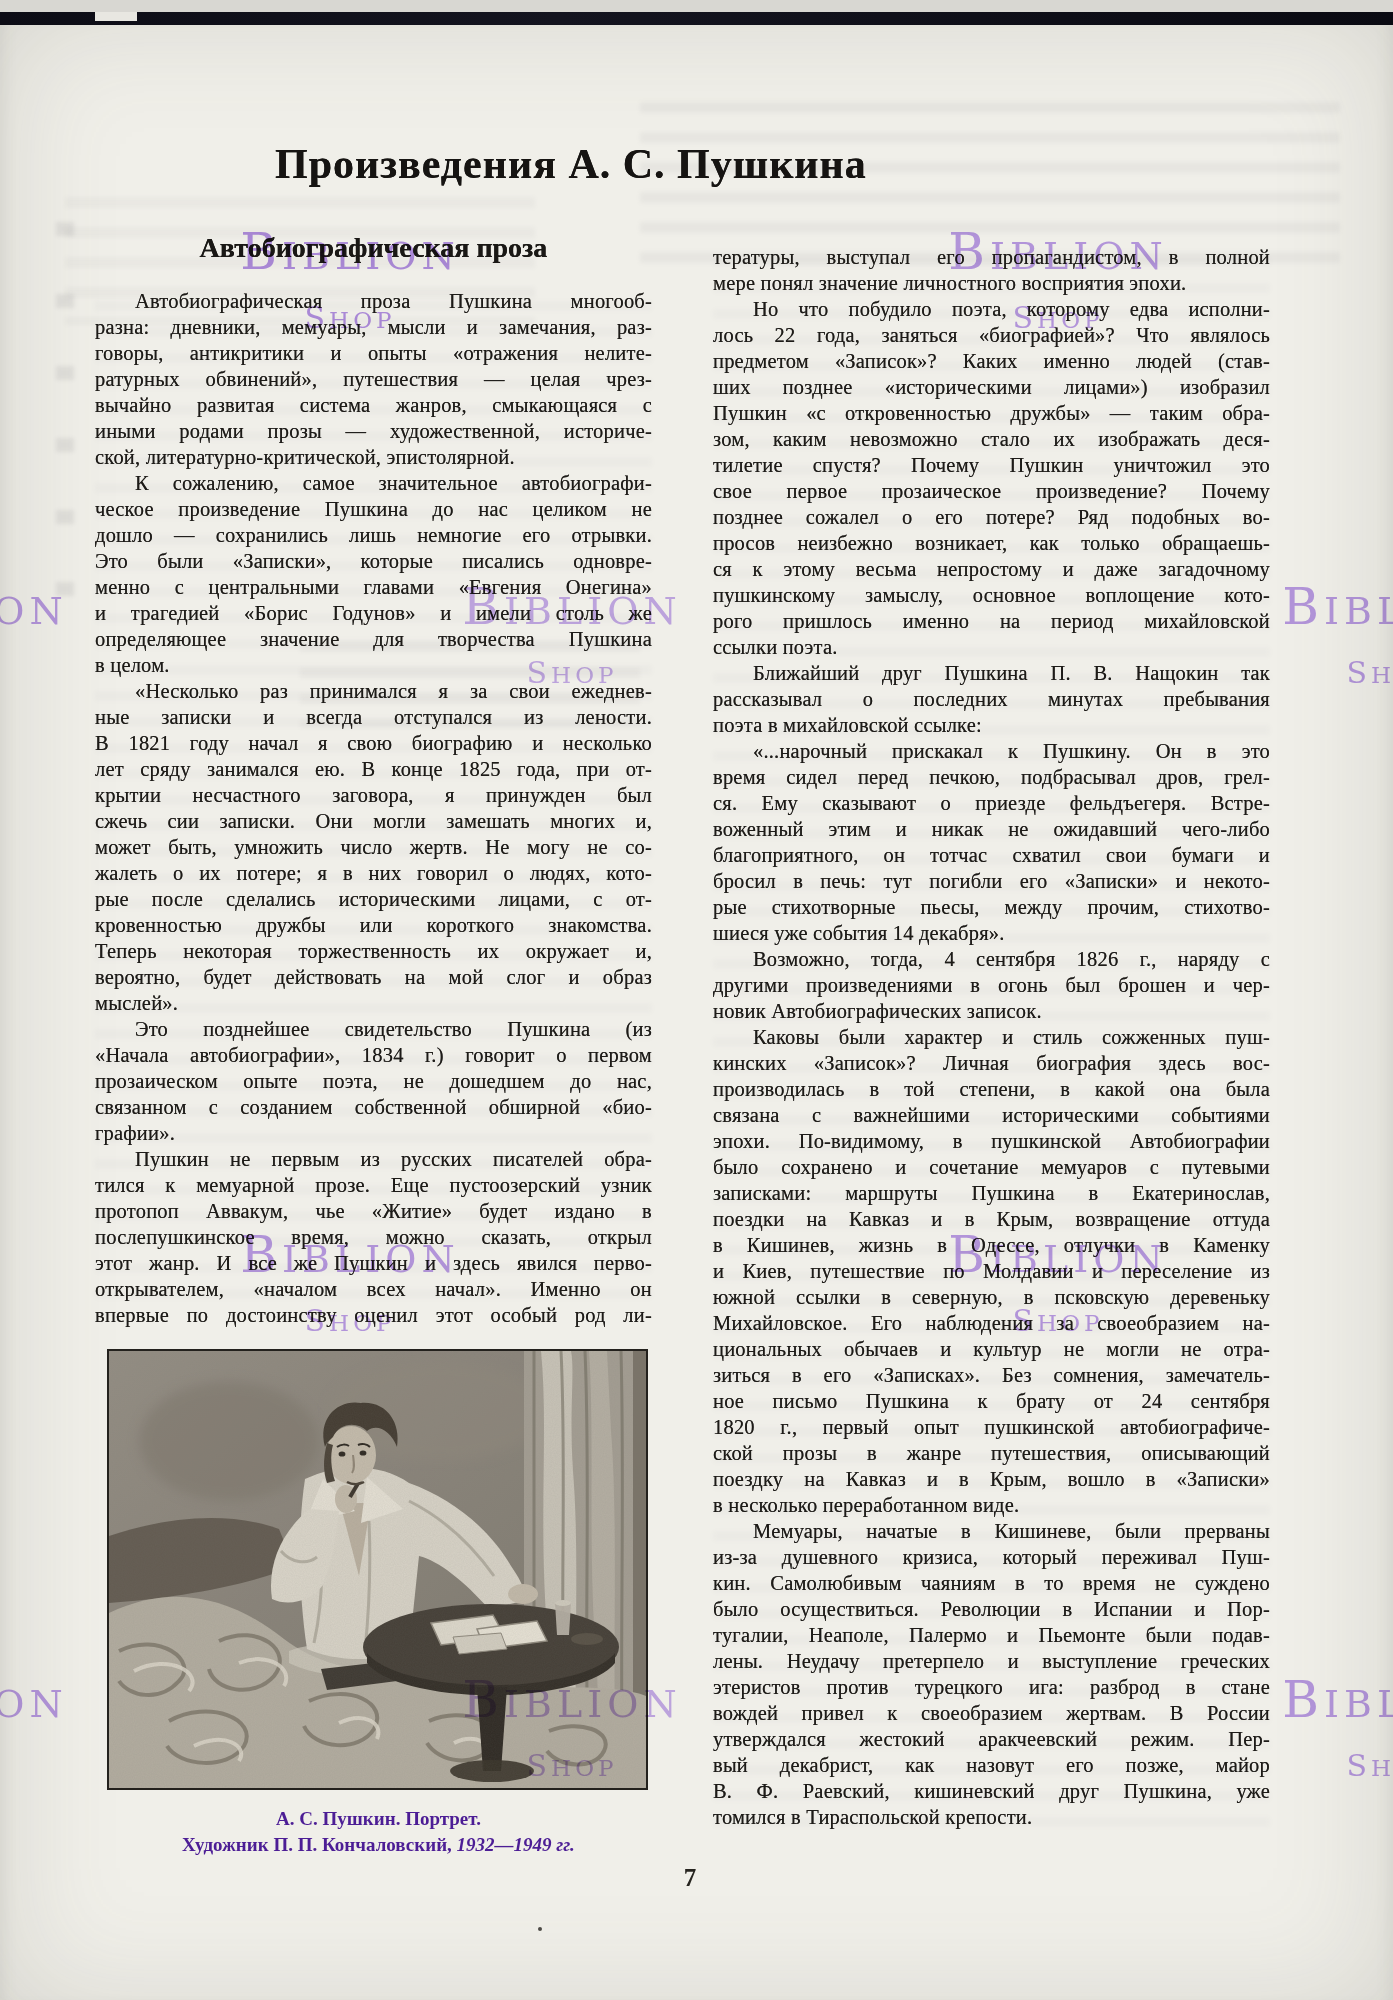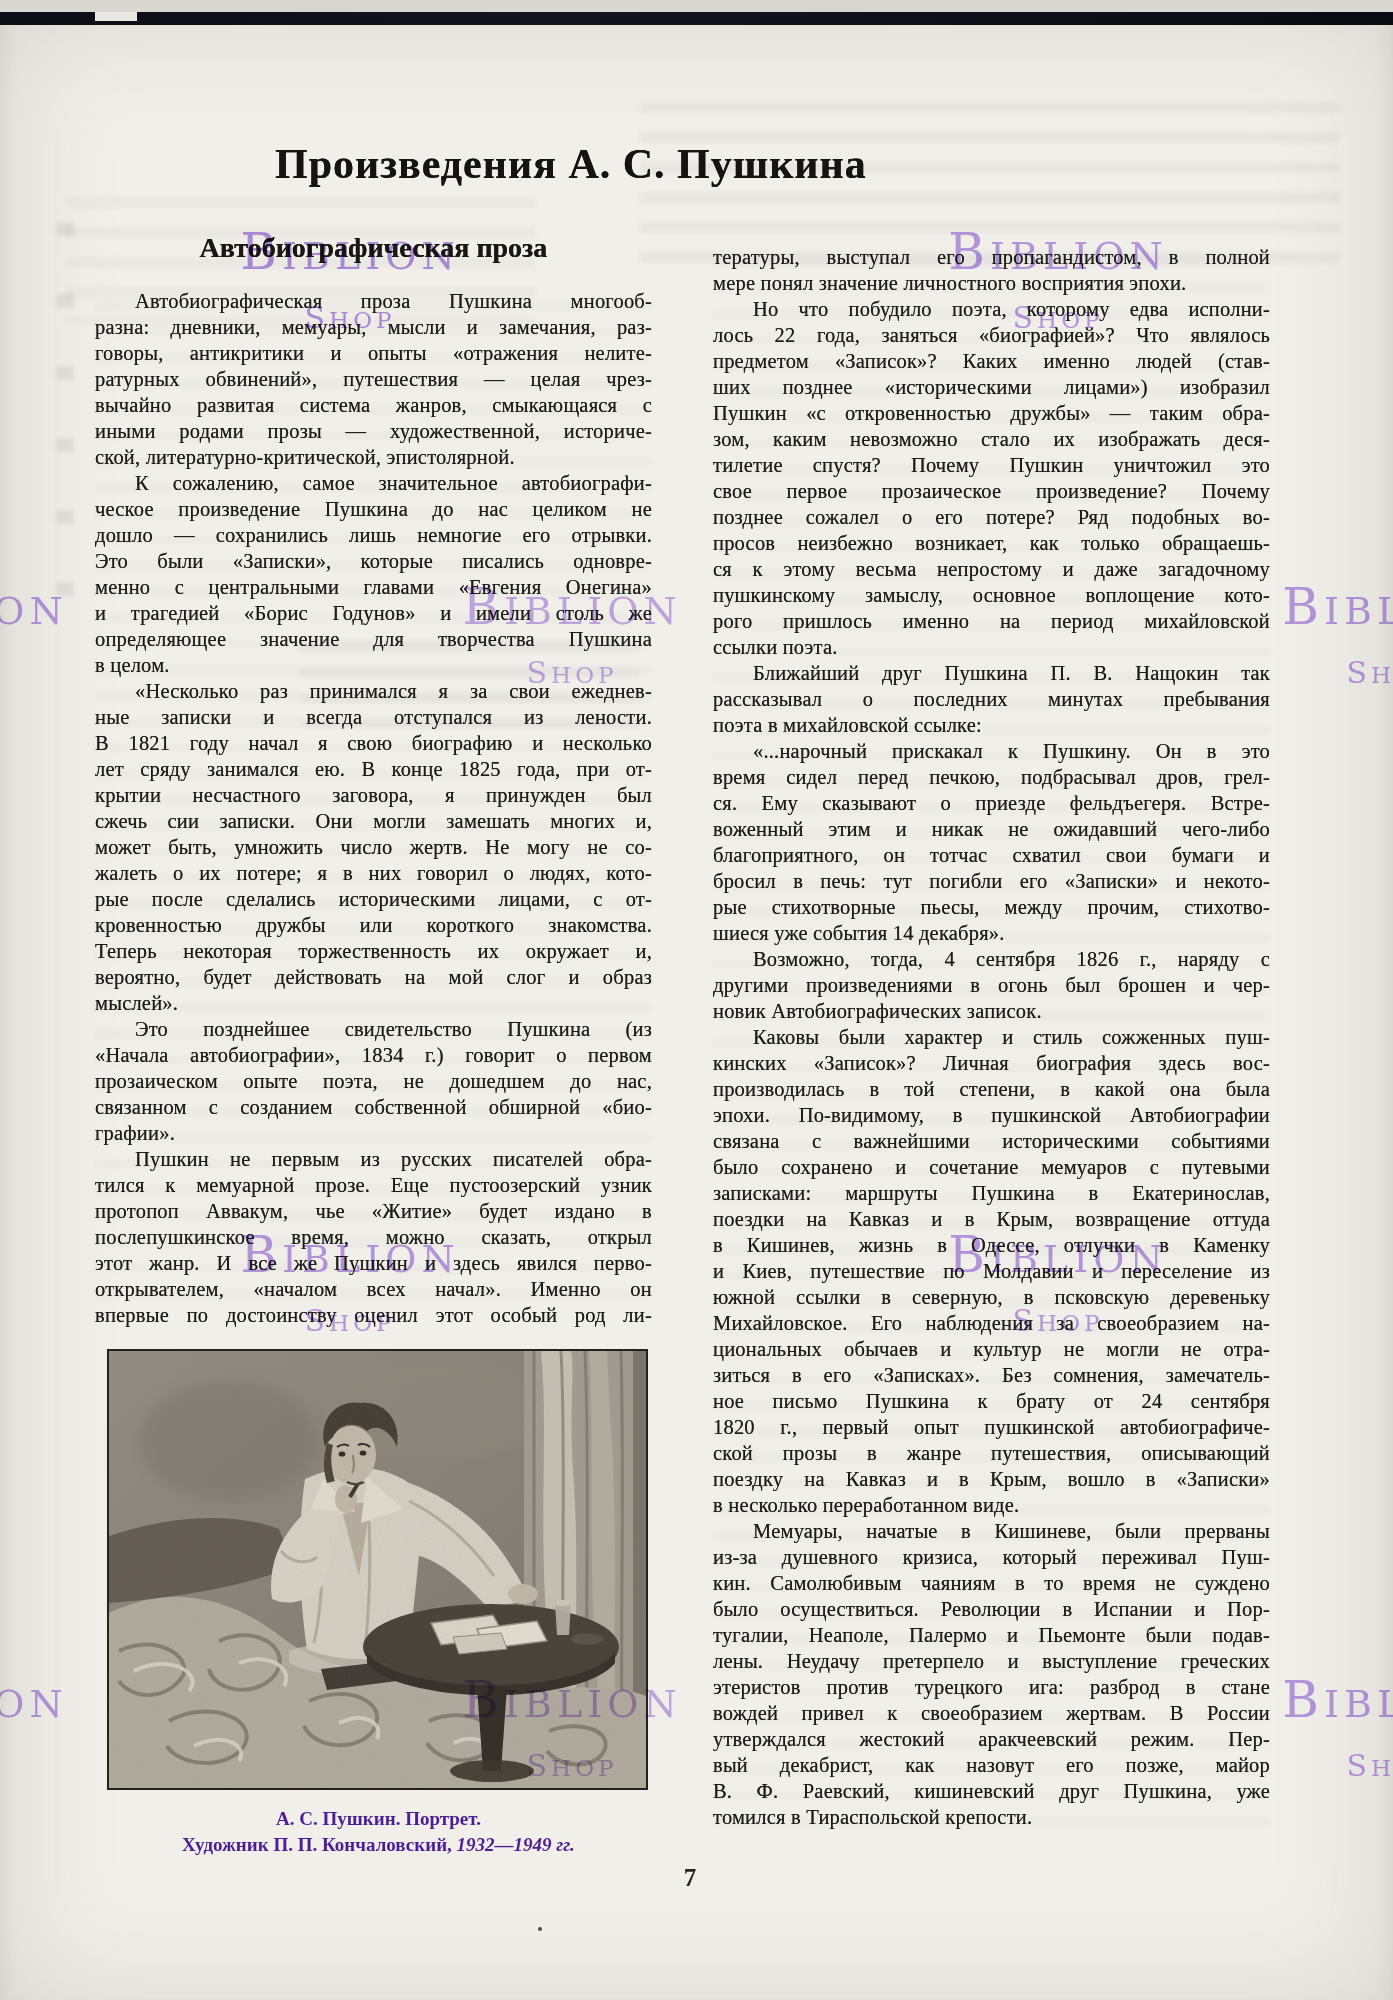--- a/index.html
+++ b/index.html
@@ -186,22 +186,22 @@
         <div class="line">благоприятного, он тотчас схватил свои бумаги и</div>
         <div class="line">бросил в печь: тут погибли его «Записки» и некото-</div>
         <div class="line">рые стихотворные пьесы, между прочим, стихотво-</div>
         <div class="line last">шиеся уже события 14 декабря».</div>
         <div class="line indent">Возможно, тогда, 4 сентября 1826 г., наряду с</div>
         <div class="line">другими произведениями в огонь был брошен и чер-</div>
         <div class="line last">новик Автобиографических записок.</div>
         <div class="line indent">Каковы были характер и стиль сожженных пуш-</div>
         <div class="line">кинских «Записок»? Личная биография здесь вос-</div>
         <div class="line">производилась в той степени, в какой она была</div>
+        <div class="line">связана с важнейшими историческими событиями</div>
         <div class="line">эпохи. По-видимому, в пушкинской Автобиографии</div>
-        <div class="line">связана с важнейшими историческими событиями</div>
         <div class="line">было сохранено и сочетание мемуаров с путевыми</div>
         <div class="line">записками: маршруты Пушкина в Екатеринослав,</div>
         <div class="line">поездки на Кавказ и в Крым, возвращение оттуда</div>
         <div class="line">в Кишинев, жизнь в Одессе, отлучки в Каменку</div>
         <div class="line">и Киев, путешествие по Молдавии и переселение из</div>
         <div class="line">южной ссылки в северную, в псковскую деревеньку</div>
         <div class="line">Михайловское. Его наблюдения за своеобразием на-</div>
         <div class="line">циональных обычаев и культур не могли не отра-</div>
         <div class="line">зиться в его «Записках». Без сомнения, замечатель-</div>
         <div class="line">ное письмо Пушкина к брату от 24 сентября</div>

